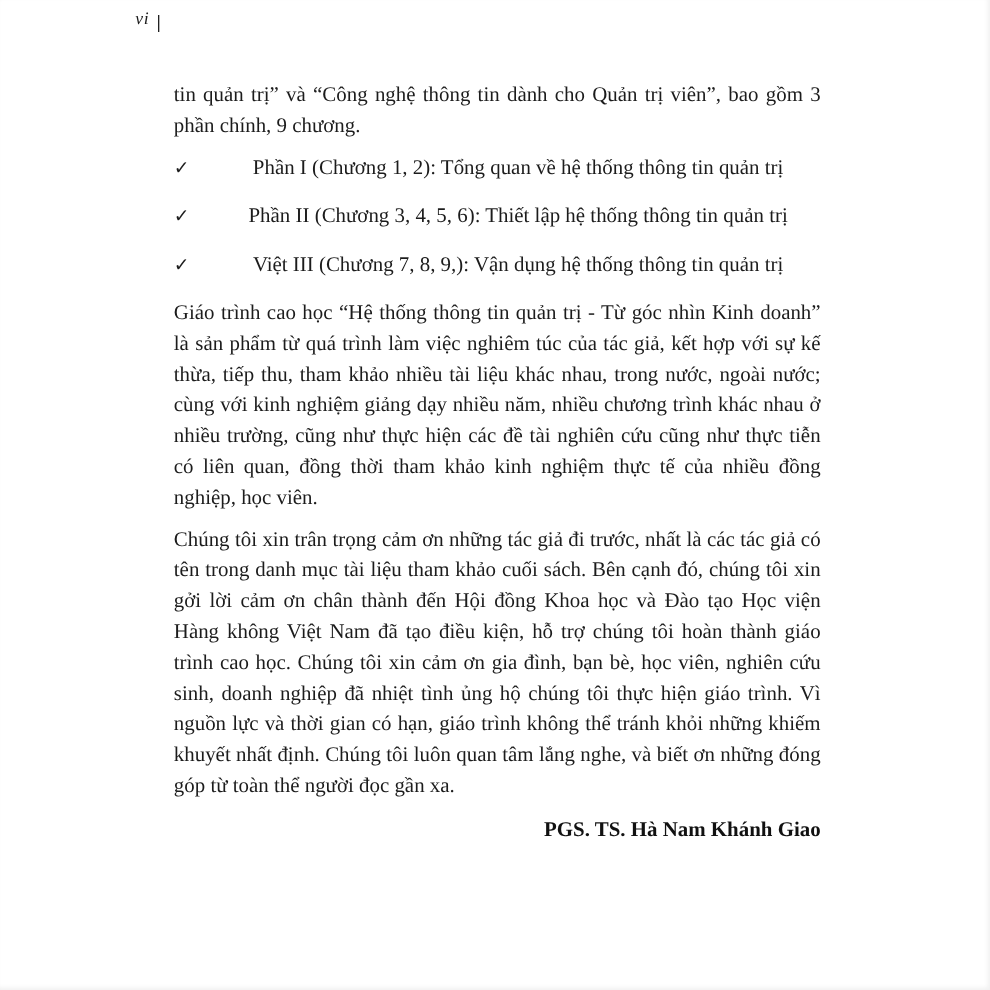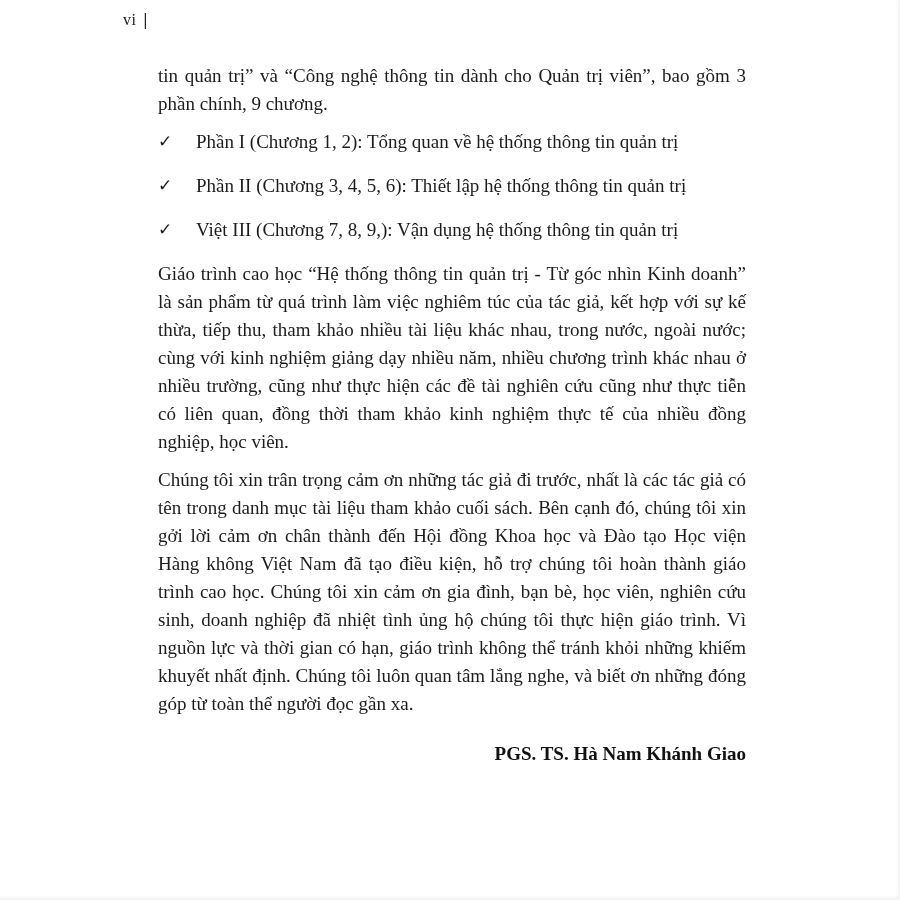--- a/index.html
+++ b/index.html
@@ -25,40 +25,41 @@
     width: 100%;
     height: 30px;
   }
   .page-num-wrap {
     position: absolute;
     left: 123px;
     top: 0;
     font-size: 16px;
     letter-spacing: 0.5px;
     display: flex;
-    align-items: flex-end;
+    align-items: flex-start;
     gap: 7px;
+    font-style: italic;
   }
   .page-num-sep {
     font-weight: bold;
     font-size: 17px;
     transform: translateY(1px);
   }
   .running-title {
     text-align: center;
     font-size: 13.5px;
     font-weight: bold;
     padding-top: 2px;
     color: #222;
   }
   
   .content {
     position: absolute;
     left: 158px;
-    top: 62px;
+    top: 73px;
     width: 588px;
   }
   .para {
     font-size: 19px;
     line-height: 28px;
     text-align: justify;
     margin-bottom: 10px;
     color: #1c1c1c;
   }
   .checklist {
@@ -70,28 +71,28 @@
     font-size: 19px;
     line-height: 28px;
     margin-bottom: 16px;
   }
   .check {
     flex: 0 0 38px;
     width: 38px;
     font-size: 17px;
     color: #1c1c1c;
   }
-  .check-text { flex: 1; }
+  .check-text { flex: 1; text-align: center; }
   .italic { }
   .signature {
     text-align: right;
     font-weight: bold;
     font-size: 19px;
     line-height: 28px;
-    margin-top: 22px;
+    margin-top: 12px;
     color: #111;
   }
   
   .page::after {
     content: "";
     position: absolute;
     inset: 0;
     pointer-events: none;
     box-shadow: inset -2px -2px 4px rgba(0,0,0,0.06);
   }

